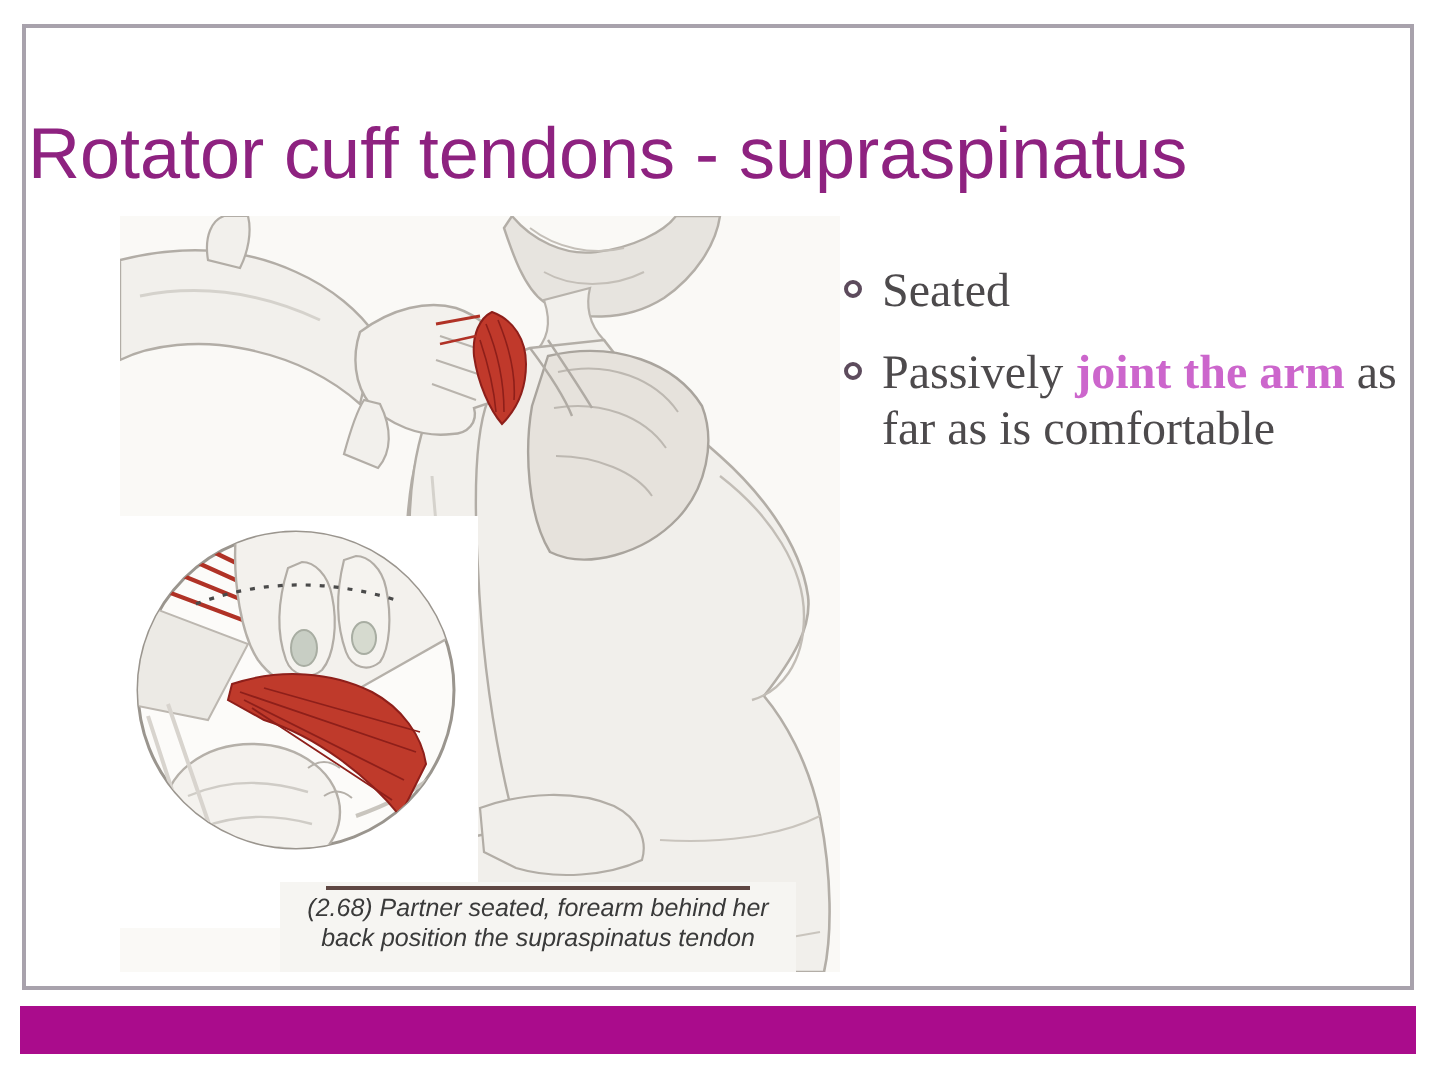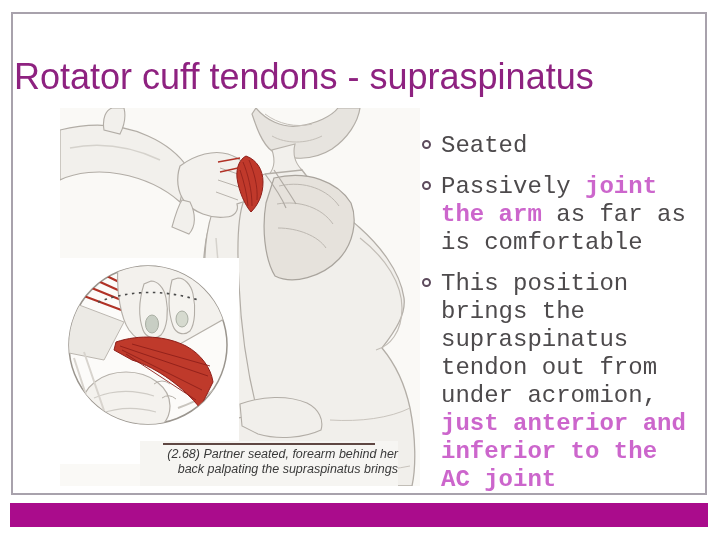--- a/index.html
+++ b/index.html
@@ -22,30 +22,30 @@
     border:2px solid var(--border-color);background:#ffffff}
 
   .page-title{position:absolute;left:14px;top:55px;width:640px;
     font-size:36px;line-height:44px;font-weight:400;letter-spacing:0px;
     color:var(--title-color);white-space:nowrap}
 
   .figure-wrap{position:absolute;left:60px;top:108px;width:360px;height:378px}
   .figure-wrap svg{display:block}
 
   .caption-box{position:absolute;left:140px;top:440px;width:258px;height:45px;
-    background:#f6f5f2;text-align:right}
+    background:#f6f5f2;text-align:center}
   .caption-rule{width:212px;margin:2px auto 2px auto;border-top:2px solid var(--rule-color)}
   .caption-line{font-style:italic;font-size:12.5px;line-height:15px;color:var(--caption-color)}
 
   .bullets{position:absolute;left:420px;top:132px;width:280px;list-style:none}
   .bullets li{display:flex;align-items:flex-start}
   .bullets li + li{margin-top:13px}
   .ring{flex:none;width:9px;height:9px;border:2px solid var(--bullet-ring-color);
     border-radius:50%;margin:8px 10px 0 2px}
-  .bullet-text{font-family:Liberation Mono, monospace;font-size:24px;line-height:28px;
+  .bullet-text{font-family:Liberation Serif, serif;font-size:24px;line-height:28px;
     color:var(--body-color)}
   .bullet-text .hl{color:var(--highlight-color);font-weight:bold}
 
   .bottom-bar{position:absolute;left:10px;top:503px;width:698px;height:24px;
     background:var(--bar-color)}
 </style>
 </head>
 <body>
 
 <div class="stage">
@@ -145,33 +145,29 @@
           <path d="M94,276 q8,-6 16,0 M102,290 q7,-5 14,1" fill="none" stroke="#b5b0a9" stroke-width="1"></path>
 
           <path d="M14,250 L40,330 M6,262 L30,334 M24,244 L52,326" fill="none" stroke="#d8d4ce" stroke-width="2"></path>
         </g>
       </g>
     </svg>
 
     <div class="caption-box" style="left:80px;top:333px">
       <div class="caption-rule"></div>
       <div class="caption-line">(2.68) Partner seated, forearm behind her</div>
-      <div class="caption-line">back palpating the supraspinatus brings</div>
+      <div class="caption-line">back position the supraspinatus tendon</div>
     </div>
   </div>
 
   <ul class="bullets">
     <li>
       <span class="ring"></span>
       <span class="bullet-text"><span>Seated</span></span>
     </li>
     <li>
       <span class="ring"></span>
       <span class="bullet-text"><span>Passively </span><span class="hl">joint the arm</span><span> as far as is comfortable</span></span>
     </li>
-    <li>
-      <span class="ring"></span>
-      <span class="bullet-text"><span>This position brings the supraspinatus tendon out from under acromion, </span><span class="hl">just anterior and inferior to the AC joint</span></span>
-    </li>
   </ul>
 
   <div class="bottom-bar"></div>
 </div>
 
 </body></html>

